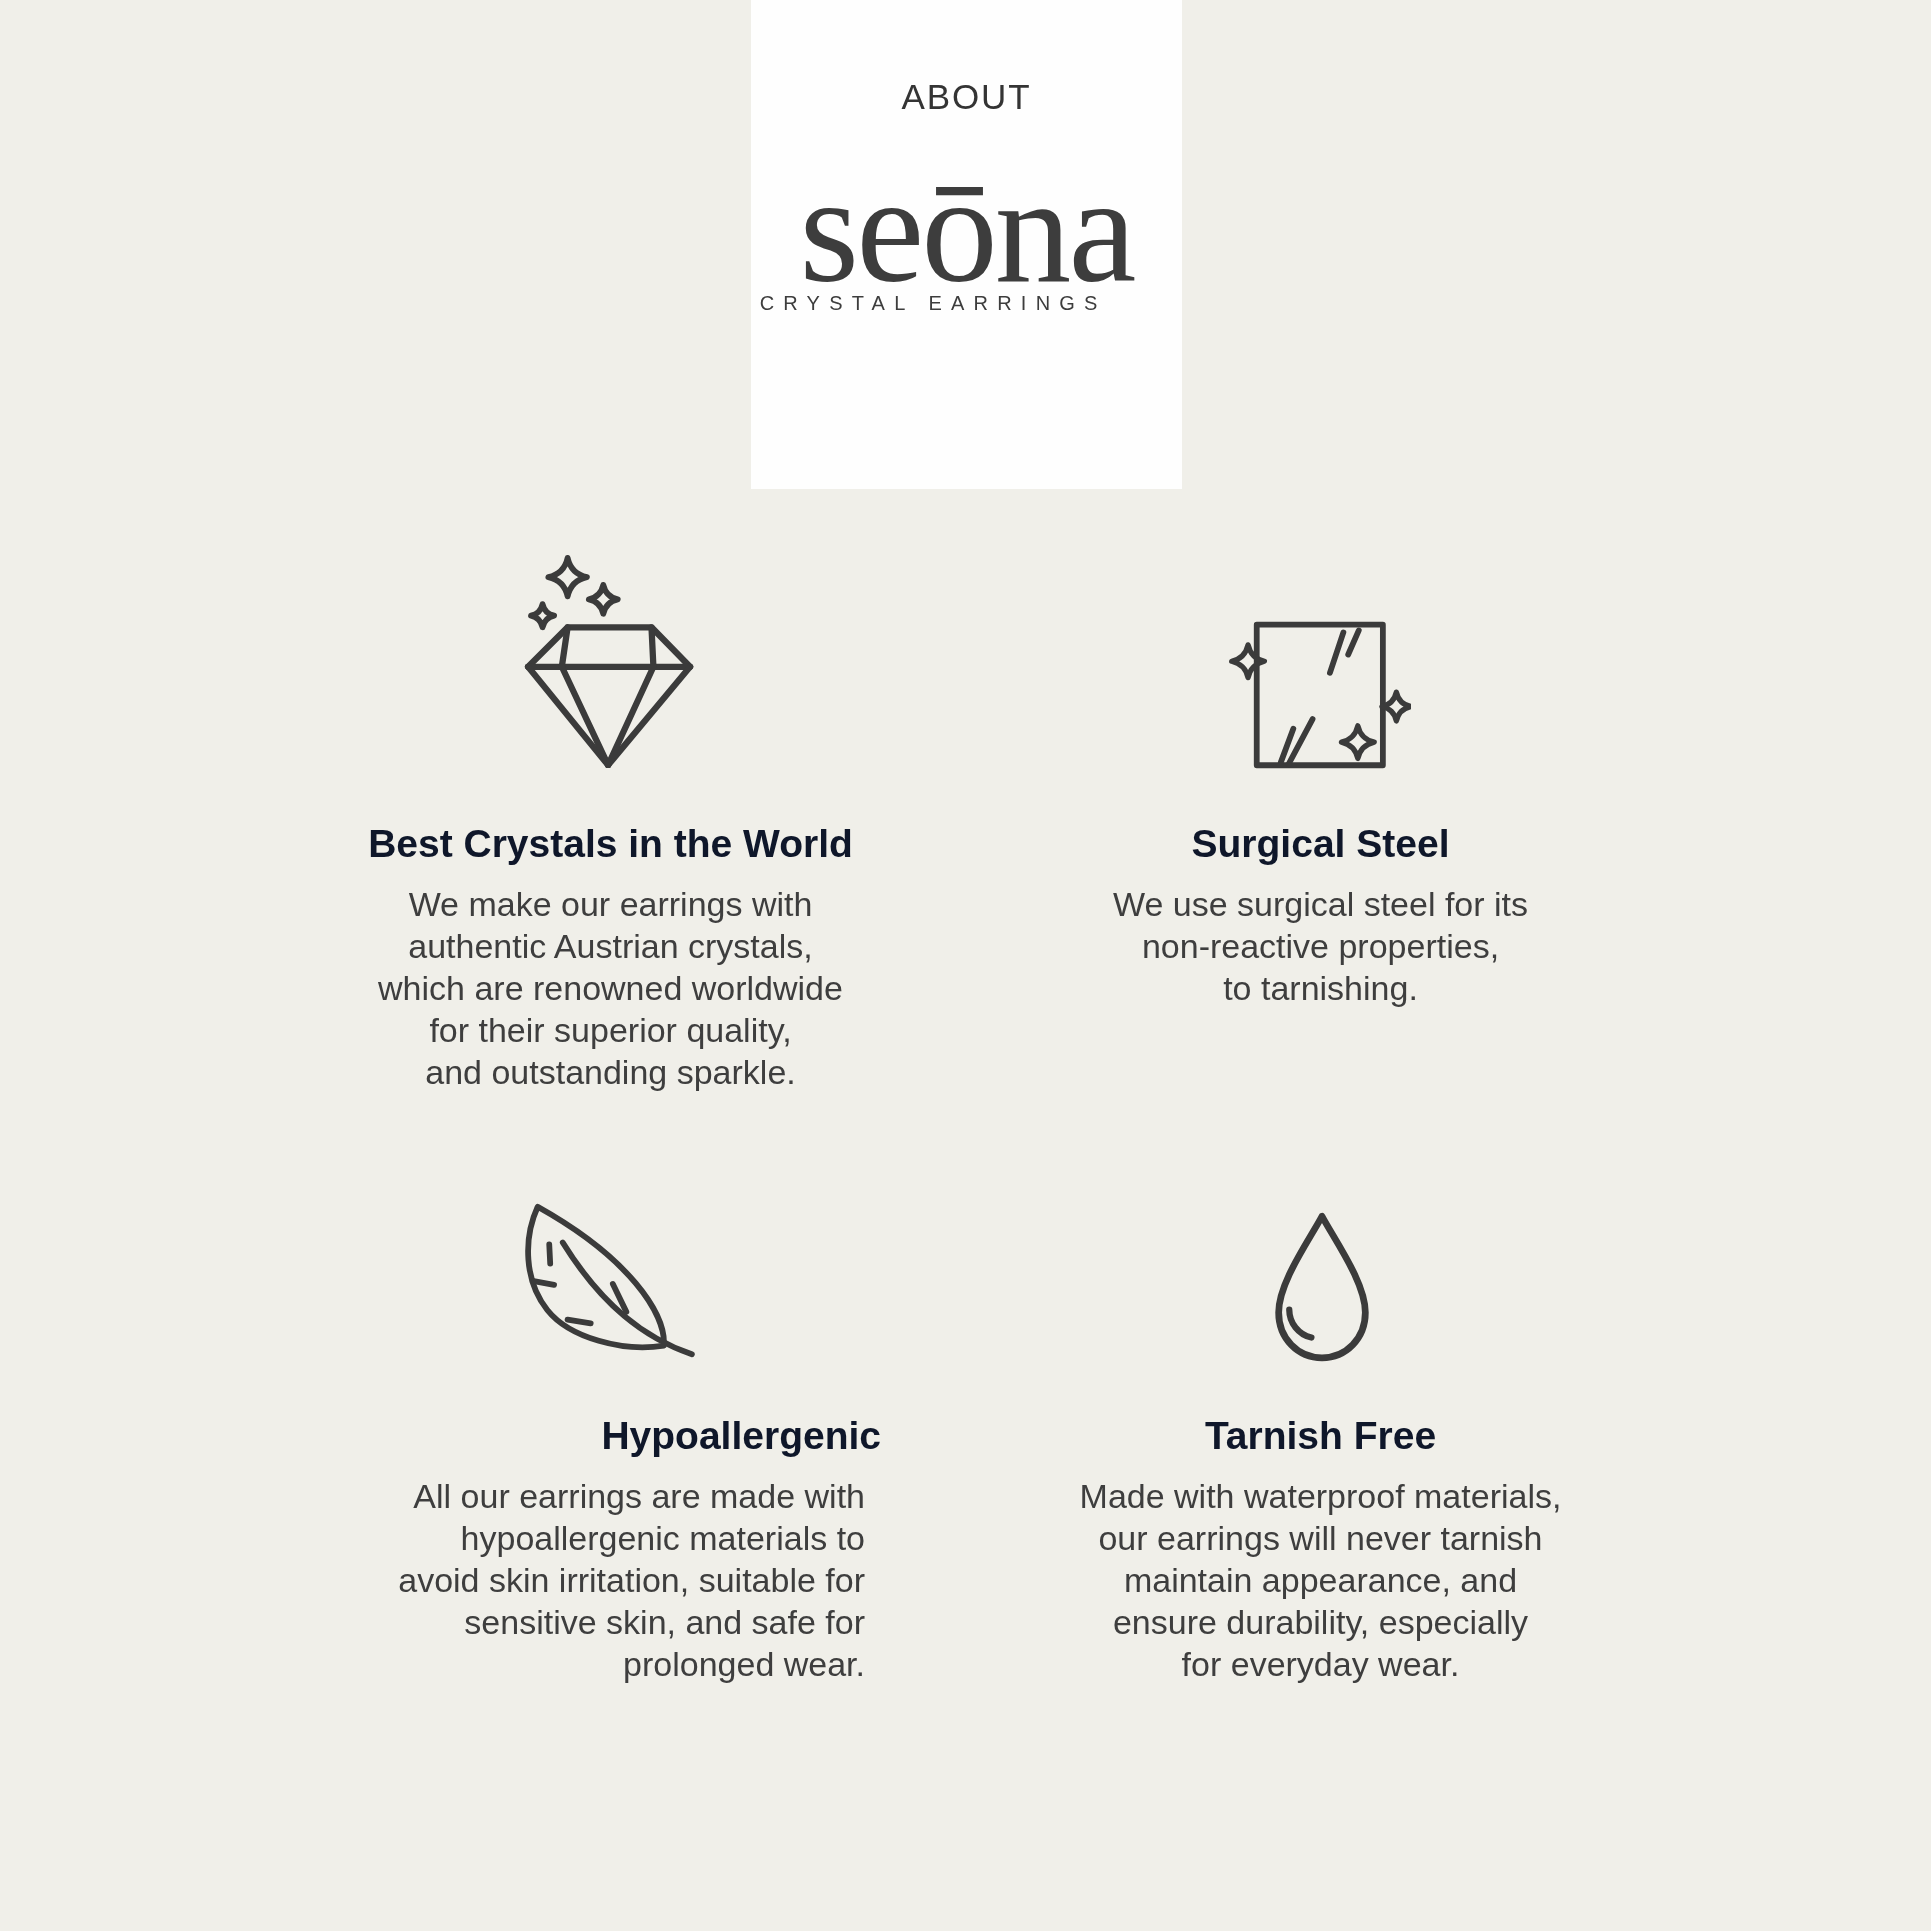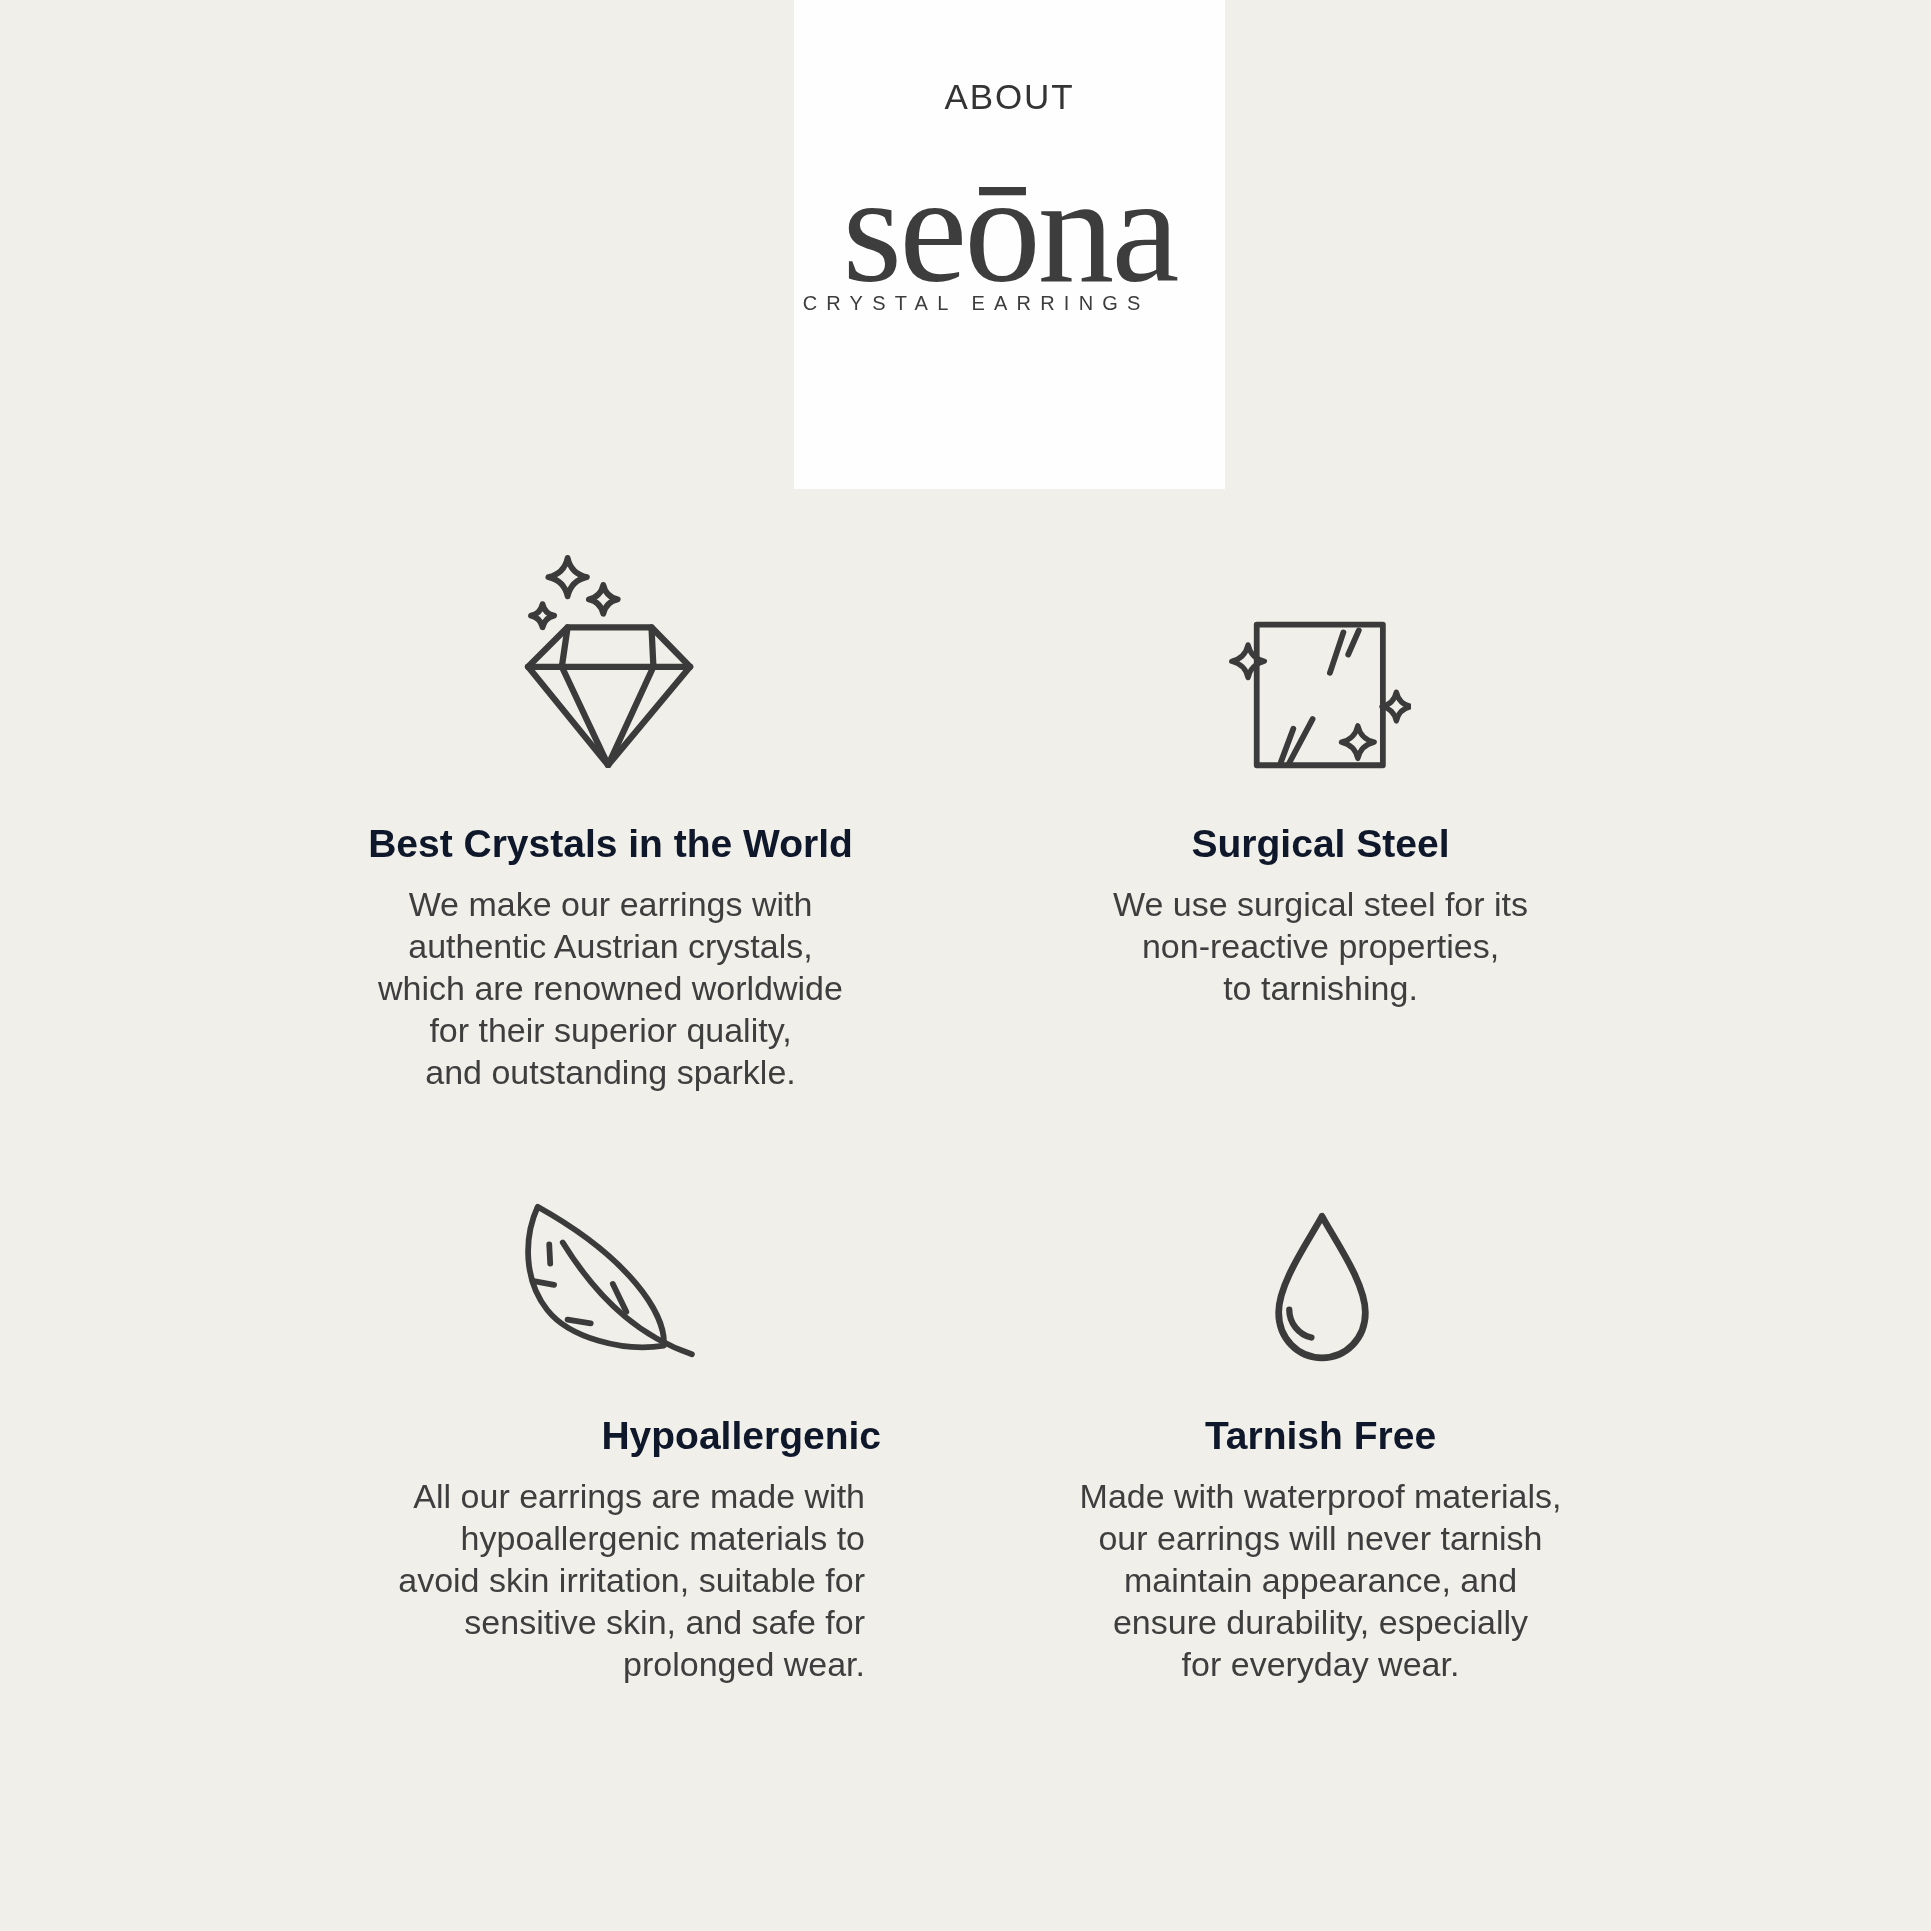--- a/index.html
+++ b/index.html
@@ -11,21 +11,20 @@
     overflow: hidden;
     position: relative;
   }
   .canvas { position: absolute; inset: 0; }
 
   
   .card {
     position: absolute;
     left: 751px; top: 0; width: 431px; height: 489px;
     background: #fefefe;
-    margin-left: 43px;
   }
   .eyebrow {
     position: absolute; top: 77px; left: 0; right: 0;
     text-align: center;
     font-size: 35px; font-weight: 500;
     letter-spacing: 1.9px;
     color: #343434;
   }
   .brand {
     position: absolute; top: 153px; left: 0; right: 0;

